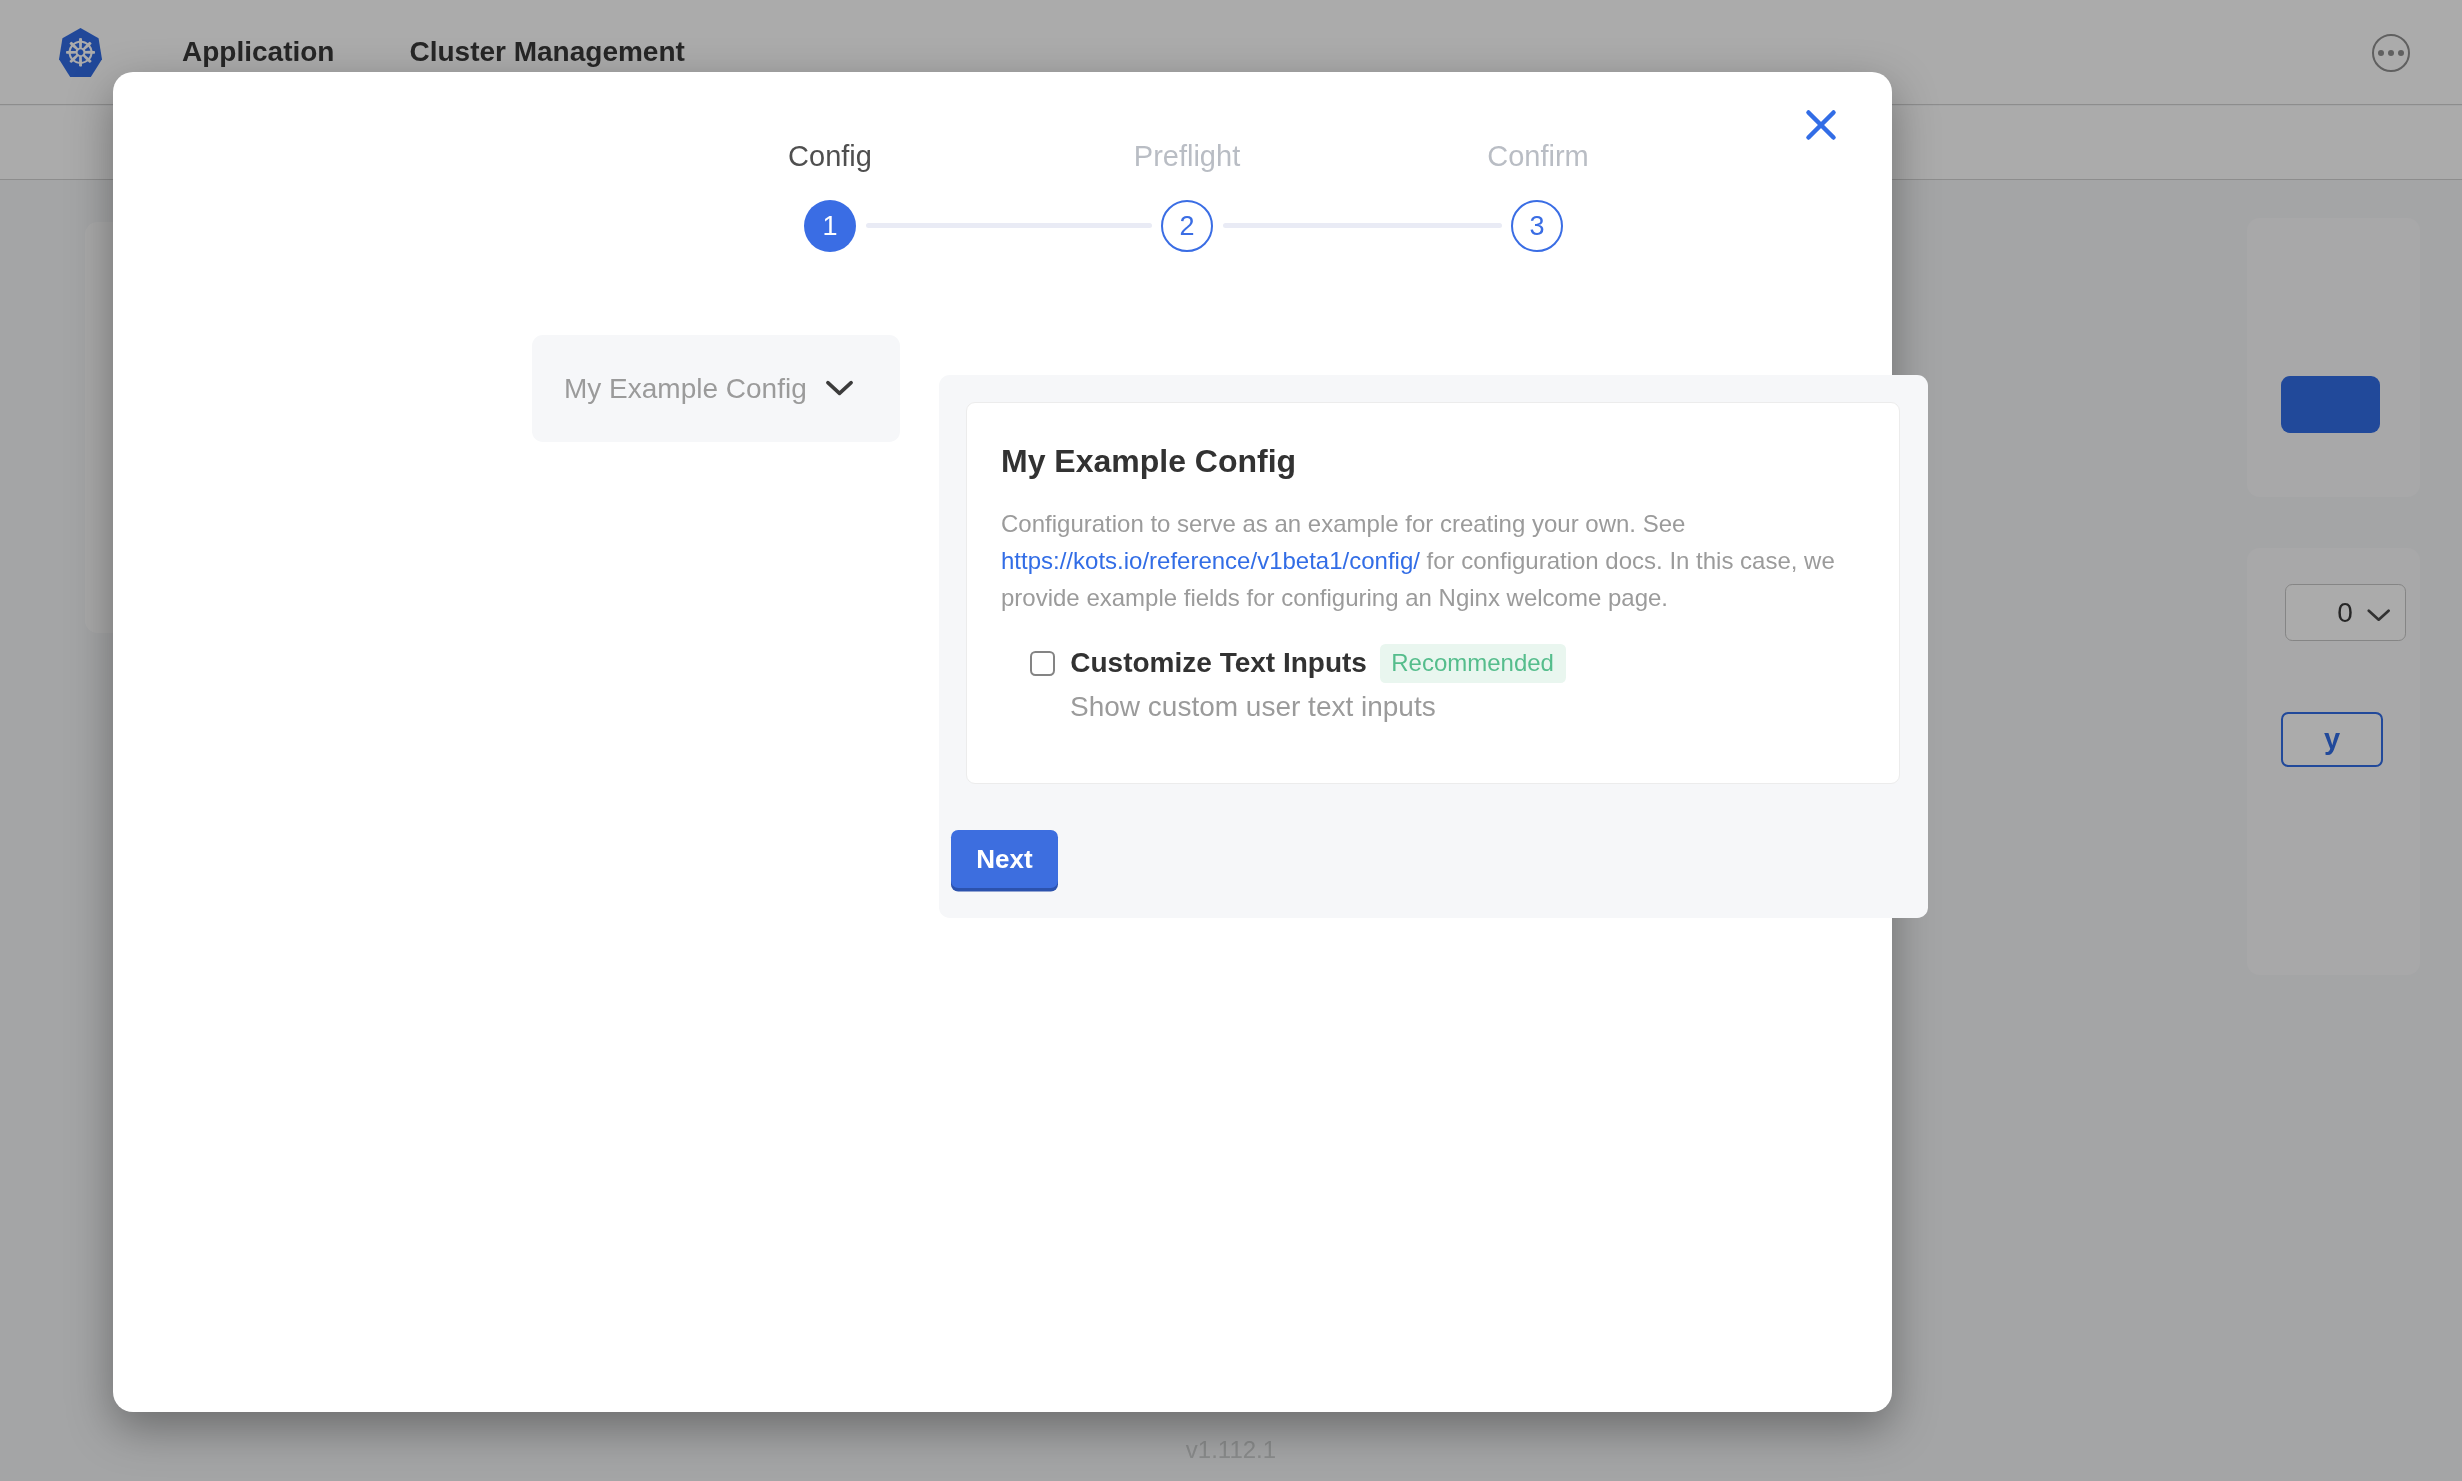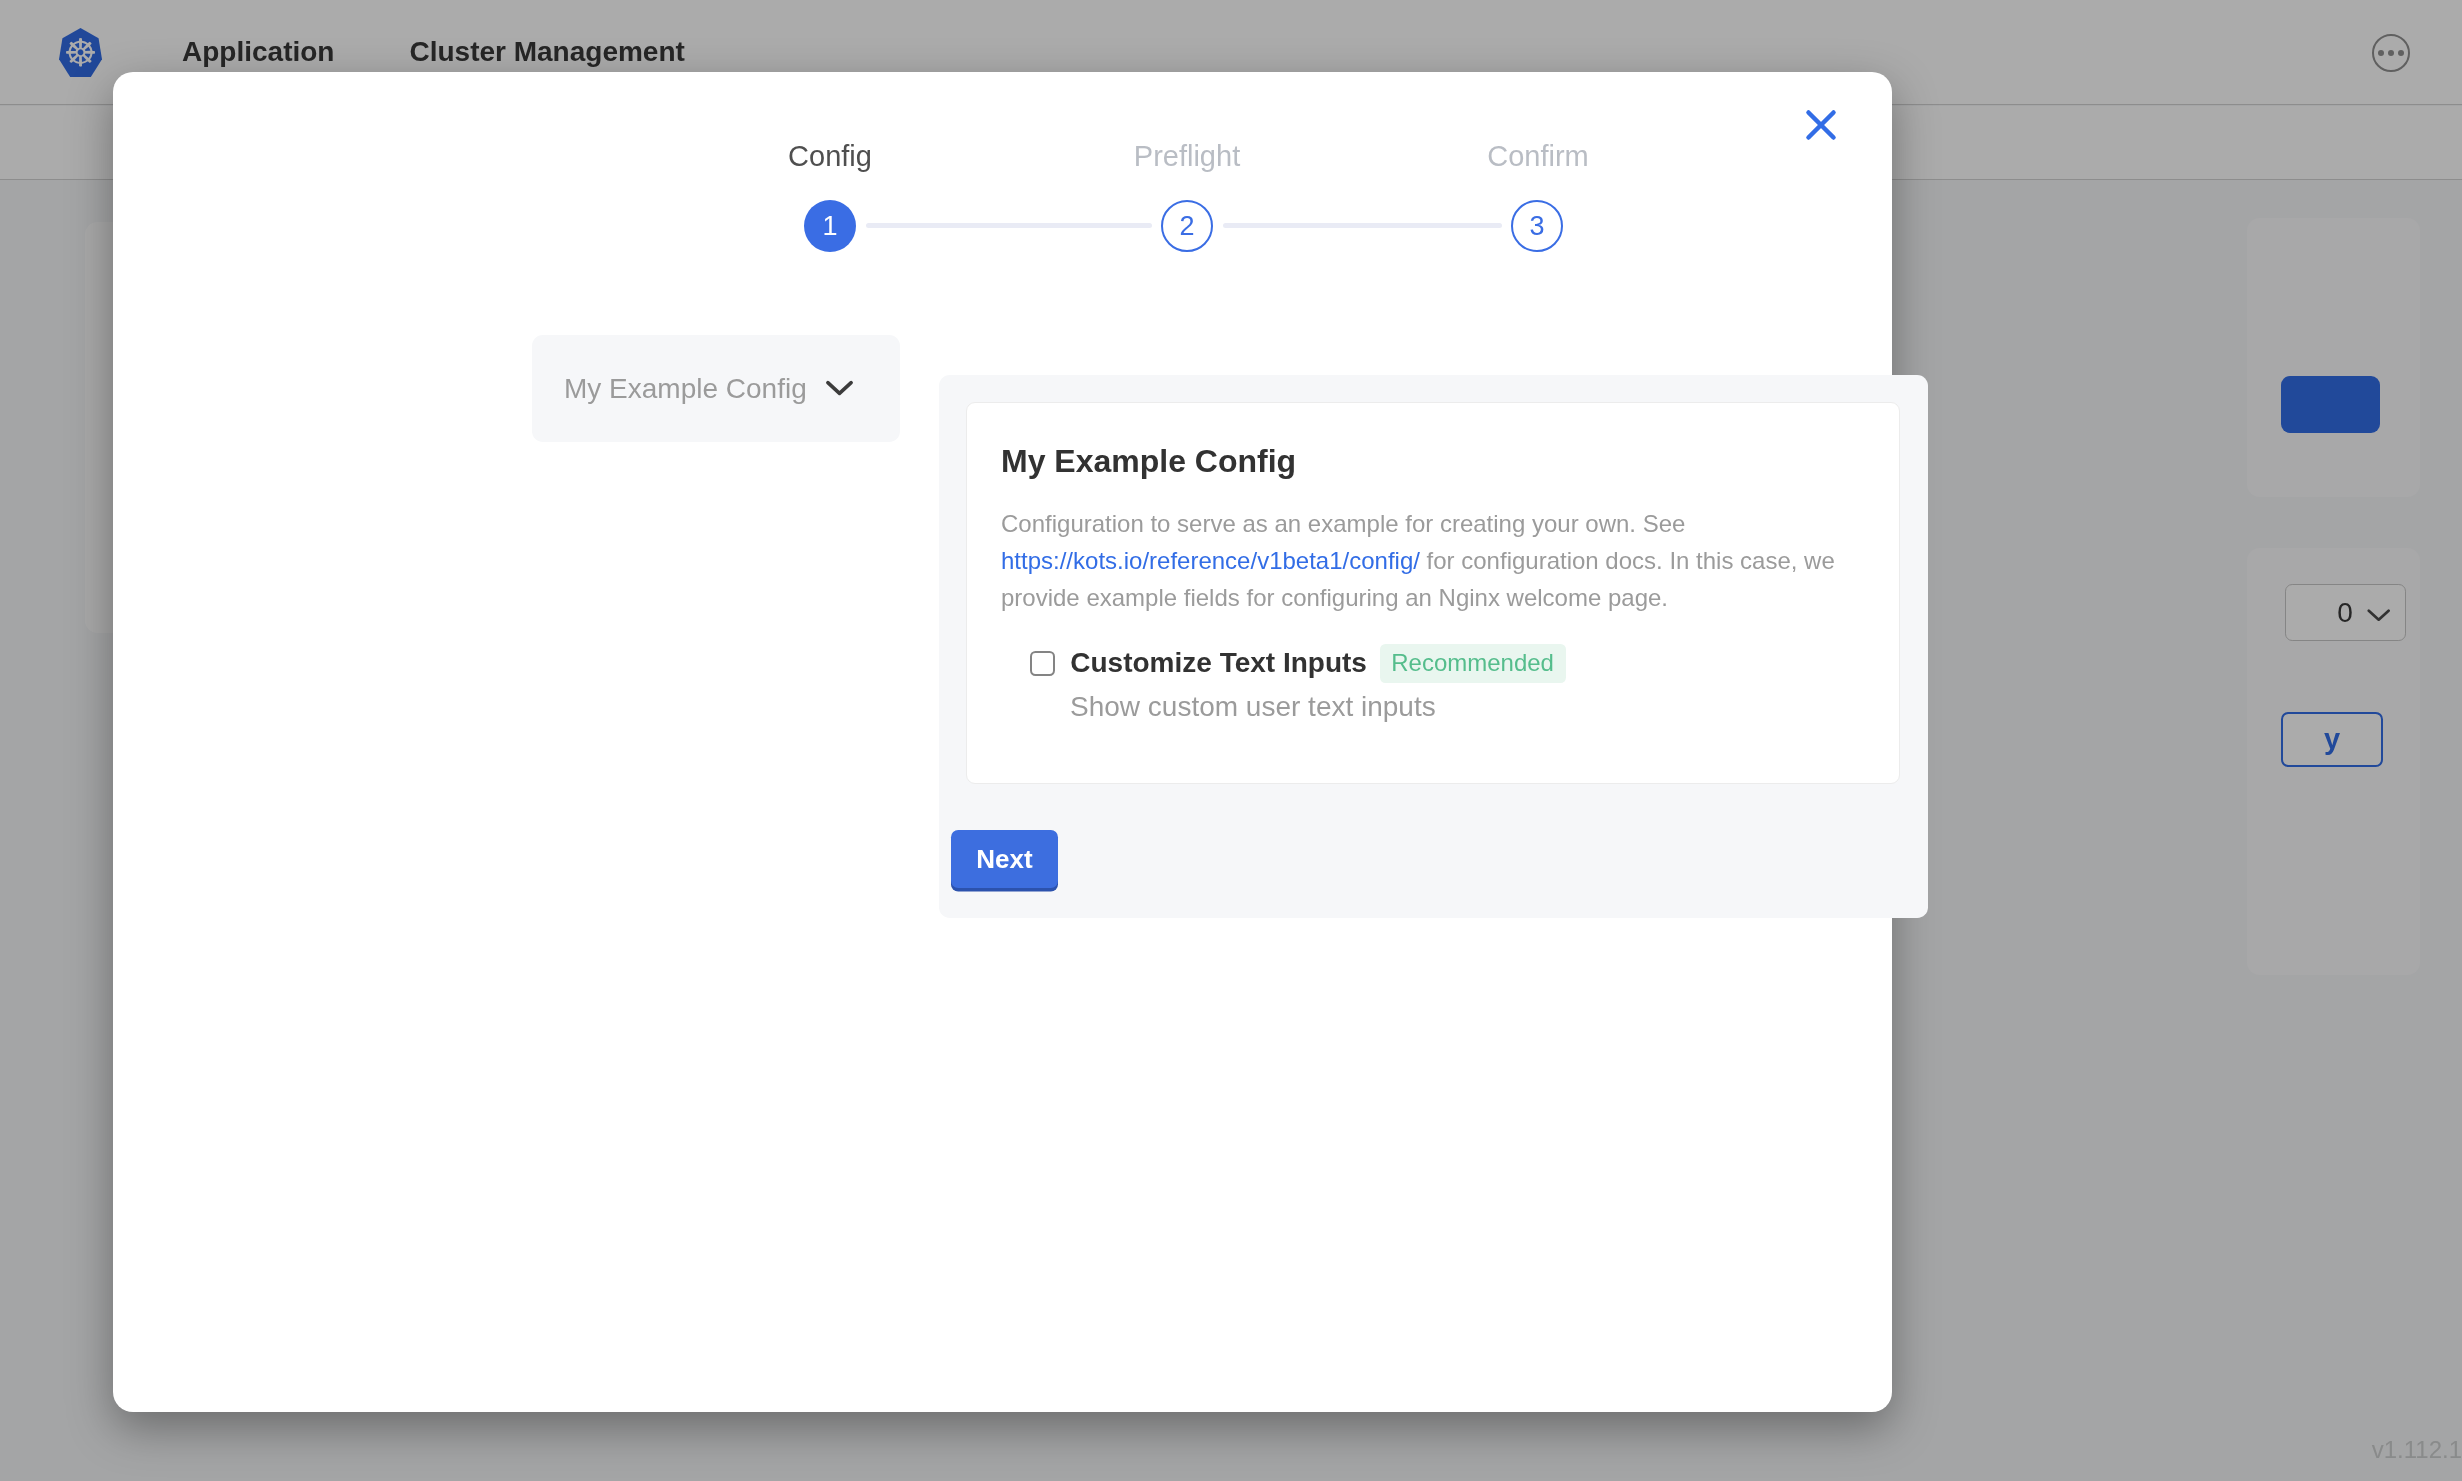--- a/index.html
+++ b/index.html
@@ -23,21 +23,21 @@
   .bg-right-card1 { position:absolute; left:2247px; top:218px; width:173px; height:279px; background:#fbfbfc; border-radius:12.6px; }
   .bg-right-card2 { position:absolute; left:2247px; top:548px; width:173px; height:427px; background:#fbfbfc; border-radius:12.6px; }
   .bg-blue-btn { position:absolute; left:2281px; top:376px; width:99px; height:57px; background:#326de6; border-radius:9px; }
   .bg-select { position:absolute; left:2285px; top:584px; width:121px; height:57px; background:#fff; border:1.8px solid #c6c6c6;
     border-radius:7.2px; box-sizing:border-box; display:flex; align-items:center; justify-content:flex-end;
     padding:0 14.4px; gap:14.4px; font-size:28px; color:#3a3a3a; }
   .bg-select .chev { margin-top:1.8px; }
   .bg-outline-btn { position:absolute; left:2281px; top:712px; width:102px; height:55px; background:#fff; border:2.7px solid #326de6;
     border-radius:7.2px; box-sizing:border-box; display:flex; align-items:center; justify-content:center;
     color:#326de6; font-size:29px; font-weight:700; }
-  .footer-version { position:absolute; left:0; right:0; top:1436px; text-align:right; font-size:24px; color:#cdcfcf; }
+  .footer-version { position:absolute; left:0; right:0; top:1436px; text-align:center; font-size:24px; color:#cdcfcf; }
   
   .overlay { position:absolute; inset:0; background:rgba(0,0,0,0.33); z-index:10; }
   
   .modal { position:absolute; left:113px; top:72px; width:1779px; height:1340px; background:#fff; border-radius:20px;
     z-index:20; box-shadow:0 16px 45px rgba(0,0,0,0.35); }
   .close-btn { position:absolute; top:36px; right:54px; width:34px; height:34px; background:none; border:none; padding:0; cursor:pointer; }
   .step-label { position:absolute; top:68px; width:216px; text-align:center; font-size:29px; color:#b9bdc4; }
   .step-label.active { color:#4f4f4f; }
   .lbl-1 { left:609px; } .lbl-2 { left:966px; } .lbl-3 { left:1317px; }
   .step-circle { position:absolute; top:128px; width:52px; height:52px; border-radius:50%; box-sizing:border-box;

